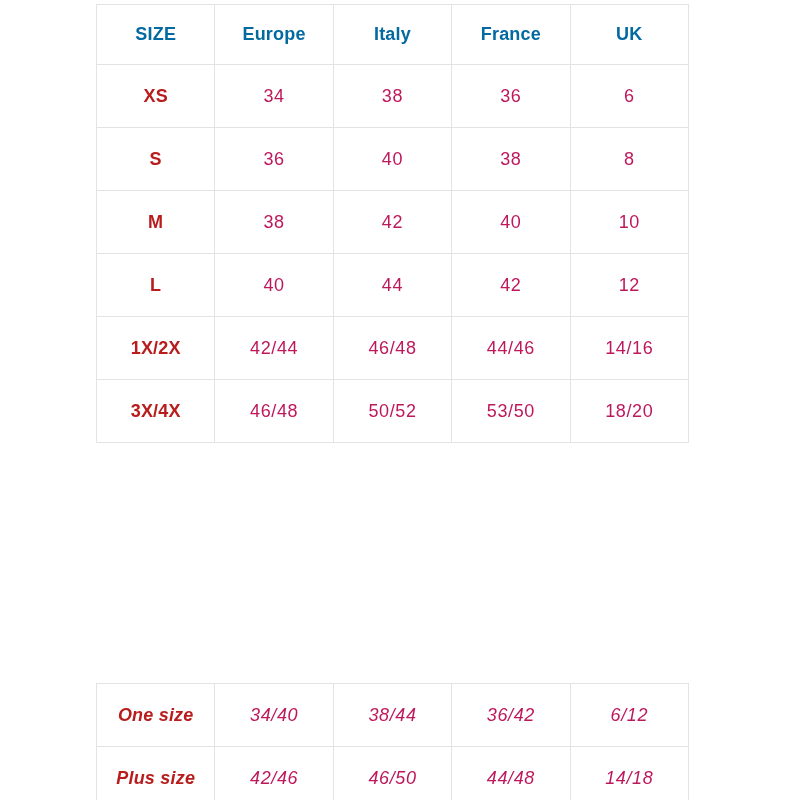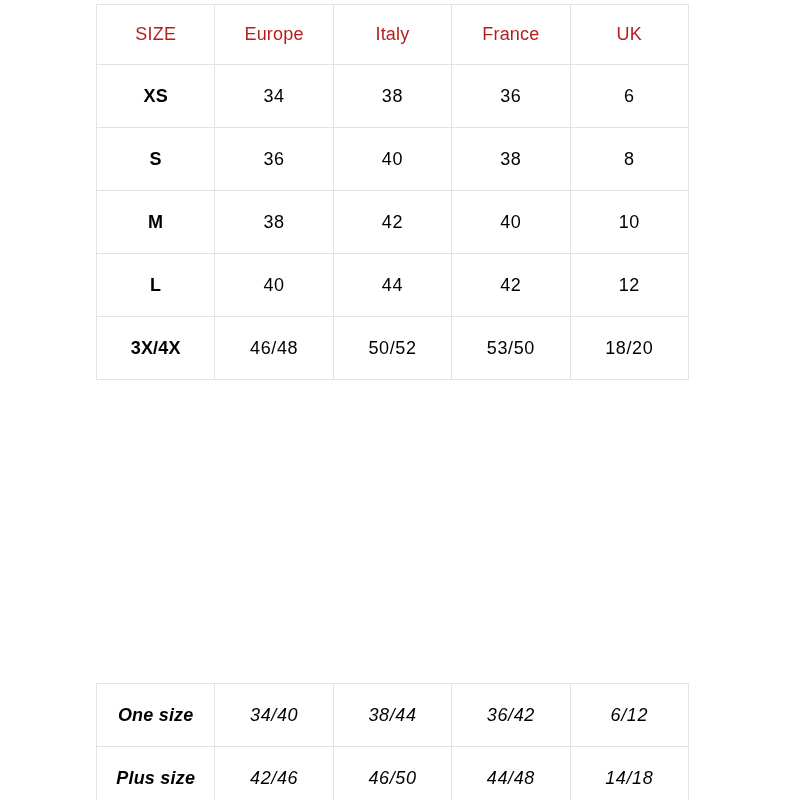--- a/index.html
+++ b/index.html
@@ -28,33 +28,33 @@
   .size-table th,
   .size-table td {
     border: 1px solid #e3e3e3;
     text-align: center;
     vertical-align: middle;
     font-size: 18px;
     padding: 0;
   }
   .size-table th {
     height: 59px;
-    font-weight: normal;
-    color: #b91c1c;
+    font-weight: bold;
+    color: #0369a1;
     letter-spacing: 0.2px;
   }
   .size-table td {
     height: 62px;
     font-weight: normal;
-    color: #000000;
+    color: #be185d;
     letter-spacing: 0.6px;
   }
   .size-table td.row-label {
     font-weight: bold;
-    color: #000000;
+    color: #b91c1c;
     letter-spacing: 0.2px;
   }
 </style>
 </head>
 <body>
 
 <div class="page">
 
   <table class="size-table main-table">
     <thead>
@@ -89,20 +89,27 @@
         <td>10</td>
       </tr>
       <tr>
         <td class="row-label">L</td>
         <td>40</td>
         <td>44</td>
         <td>42</td>
         <td>12</td>
       </tr>
       <tr>
+        <td class="row-label">1X/2X</td>
+        <td>42/44</td>
+        <td>46/48</td>
+        <td>44/46</td>
+        <td>14/16</td>
+      </tr>
+      <tr>
         <td class="row-label">3X/4X</td>
         <td>46/48</td>
         <td>50/52</td>
         <td>53/50</td>
         <td>18/20</td>
       </tr>
     </tbody>
   </table>
 
   <table class="size-table secondary-table">

